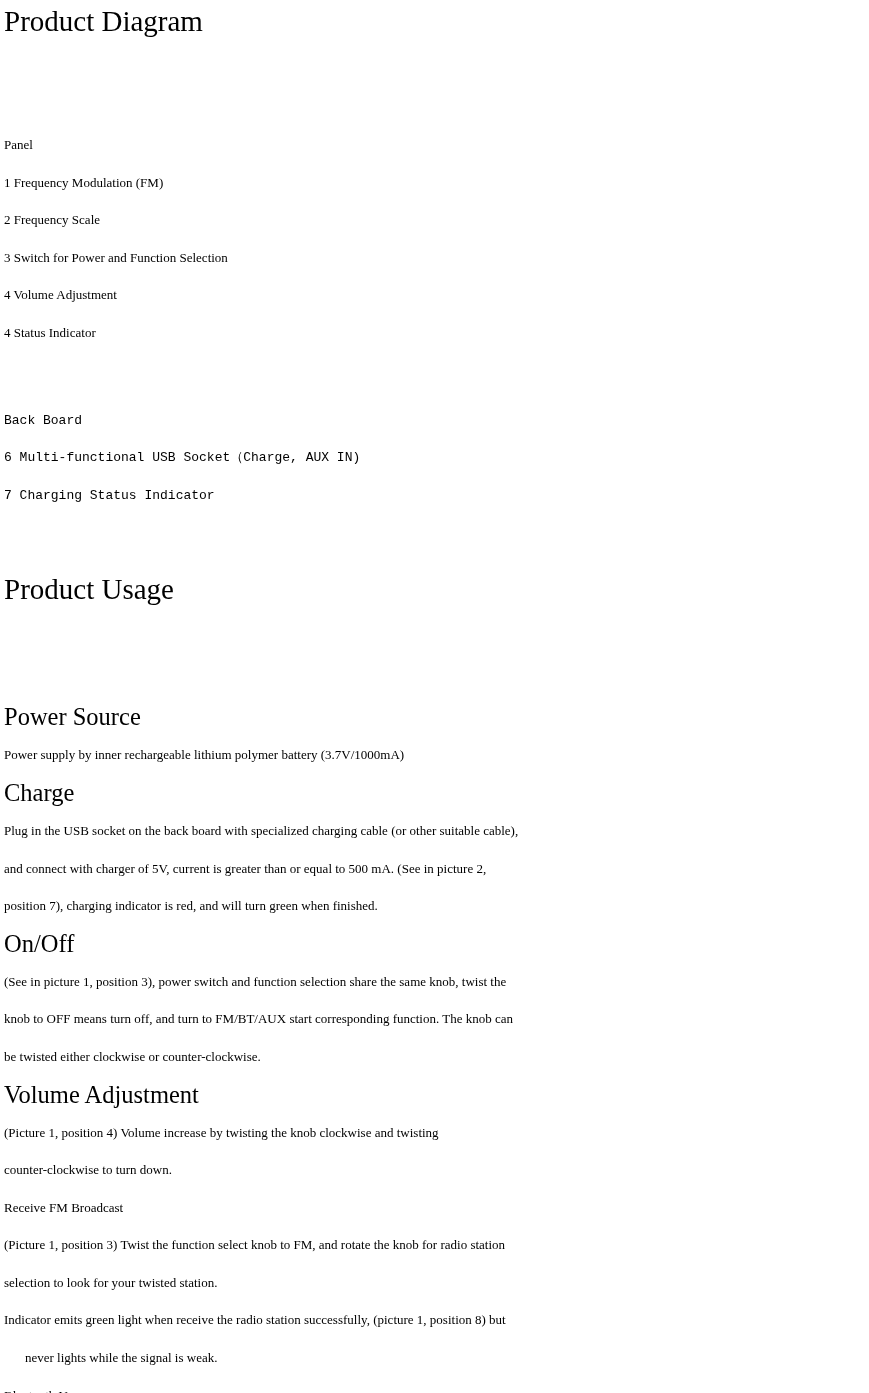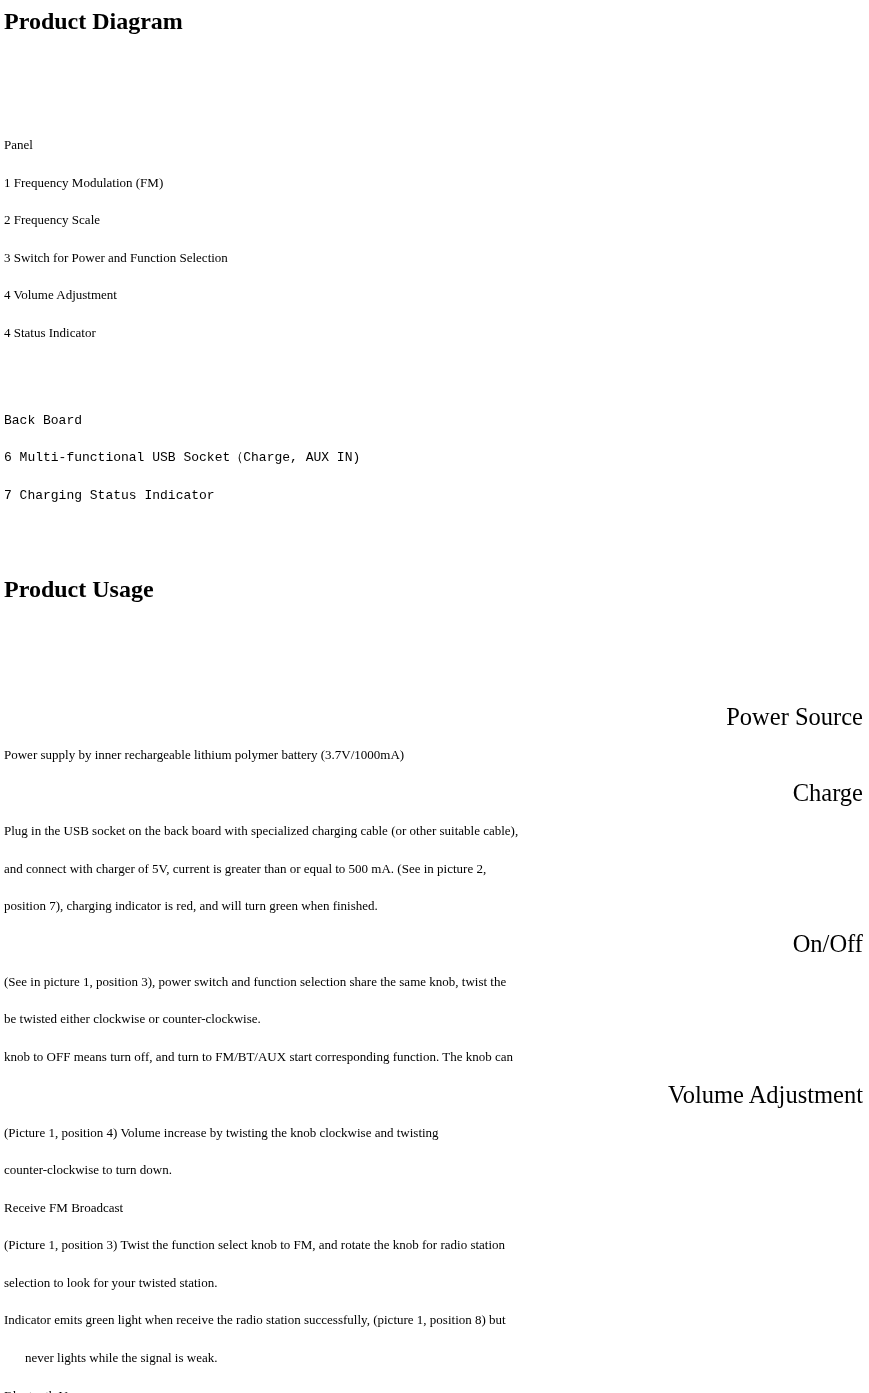--- a/index.html
+++ b/index.html
@@ -8,31 +8,30 @@
     width: 869px;
     height: 1393px;
     overflow: hidden;
     font-family: "Liberation Serif", "DejaVu Serif", serif;
     color: #000000;
   }
   .page {
     padding: 2px 6px 0 4px;
   }
   .h1 {
-    font-size: 24px;
+    font-size: 29px;
     line-height: 38px;
-    font-weight: bold;
+    font-weight: normal;
     white-space: nowrap;
   }
   .h2 {
     font-size: 24.5px;
     line-height: 38px;
     font-weight: normal;
     white-space: nowrap;
-    text-align: right;
   }
   .body-line {
     font-size: 13px;
     line-height: 37.6px;
     white-space: nowrap;
   }
   .h1-diagram { margin-bottom: 86px; }
   .backboard-block { margin-top: 50px; font-family: Liberation Mono, monospace; }
   .h1-usage { margin-top: 56px; margin-bottom: 90px; }
   .indent { padding-left: 21px; }
@@ -69,22 +68,22 @@
   <div>
     <div class="h2">Charge</div>
     <div class="body-line">Plug in the USB socket on the back board with specialized charging cable (or other suitable cable),</div>
     <div class="body-line">and connect with charger of 5V, current is greater than or equal to 500 mA. (See in picture 2,</div>
     <div class="body-line">position 7), charging indicator is red, and will turn green when finished.</div>
   </div>
 
   <div>
     <div class="h2">On/Off</div>
     <div class="body-line">(See in picture 1, position 3), power switch and function selection share the same knob, twist the</div>
+    <div class="body-line">knob to OFF means turn off, and turn to FM/BT/AUX start corresponding function. The knob can</div>
     <div class="body-line">be twisted either clockwise or counter-clockwise.</div>
-    <div class="body-line">knob to OFF means turn off, and turn to FM/BT/AUX start corresponding function. The knob can</div>
   </div>
 
   <div>
     <div class="h2">Volume Adjustment</div>
     <div class="body-line">(Picture 1, position 4) Volume increase by twisting the knob clockwise and twisting</div>
     <div class="body-line">counter-clockwise to turn down.</div>
   </div>
 
   <div>
     <div class="body-line">Receive FM Broadcast</div>

